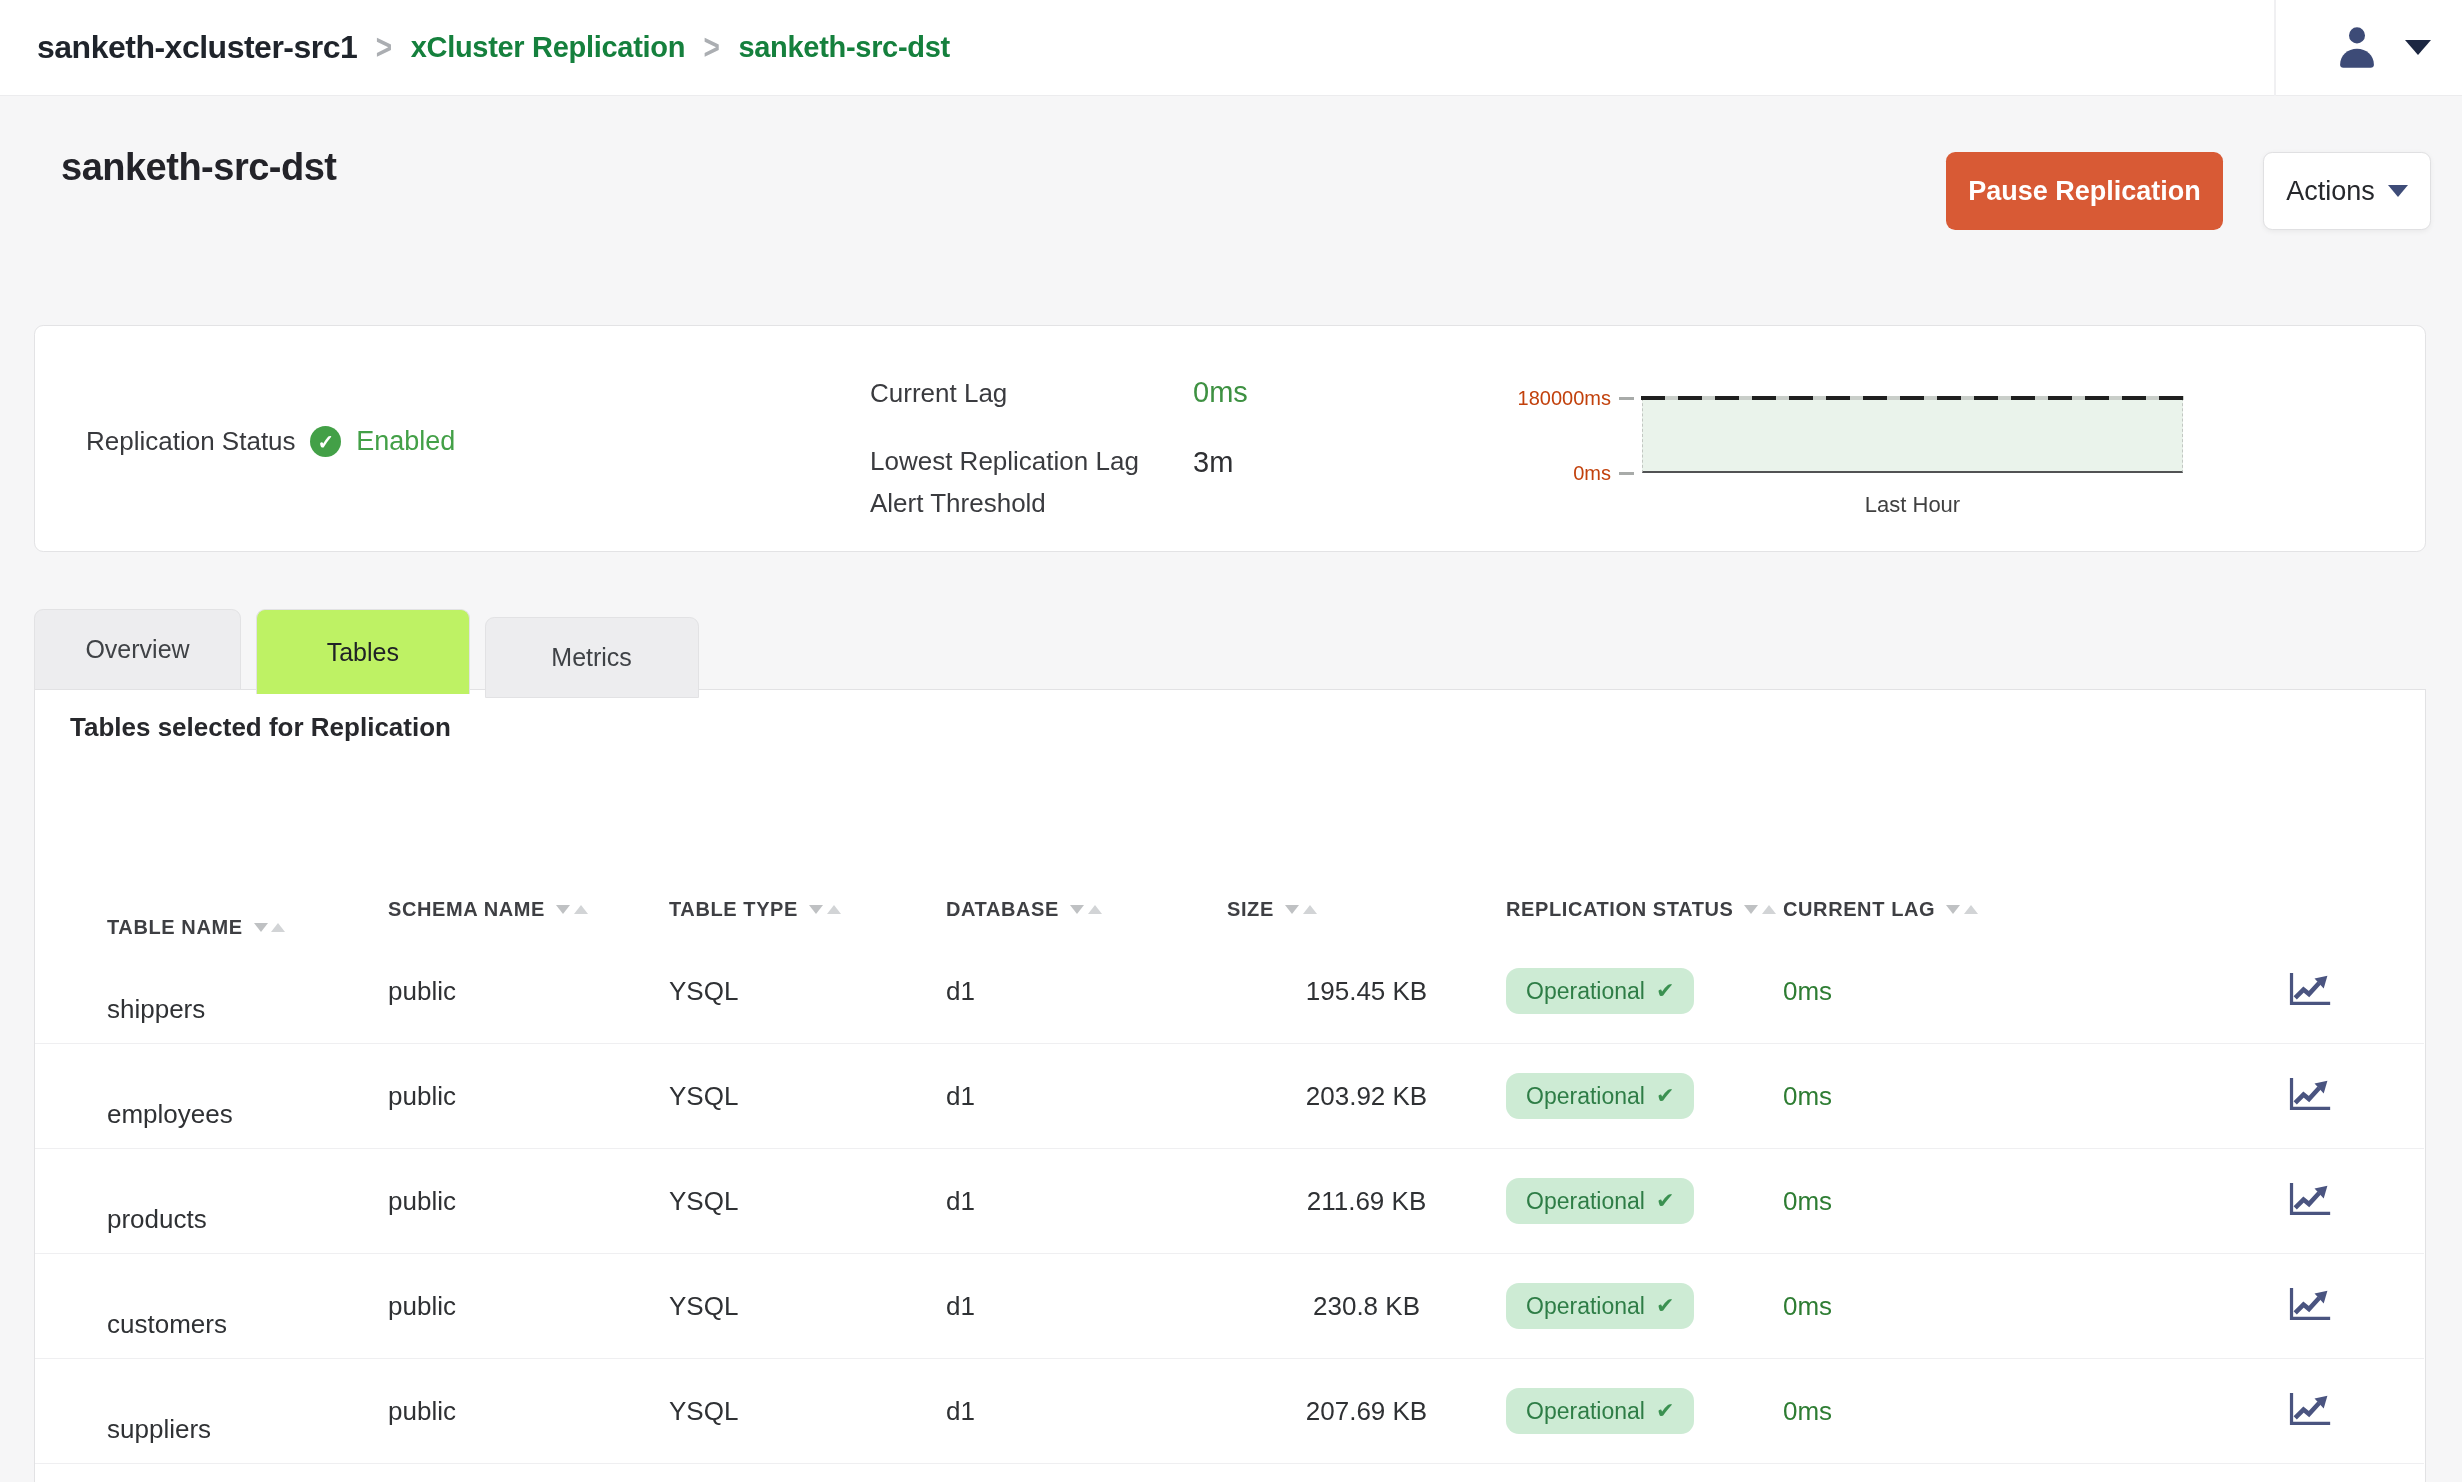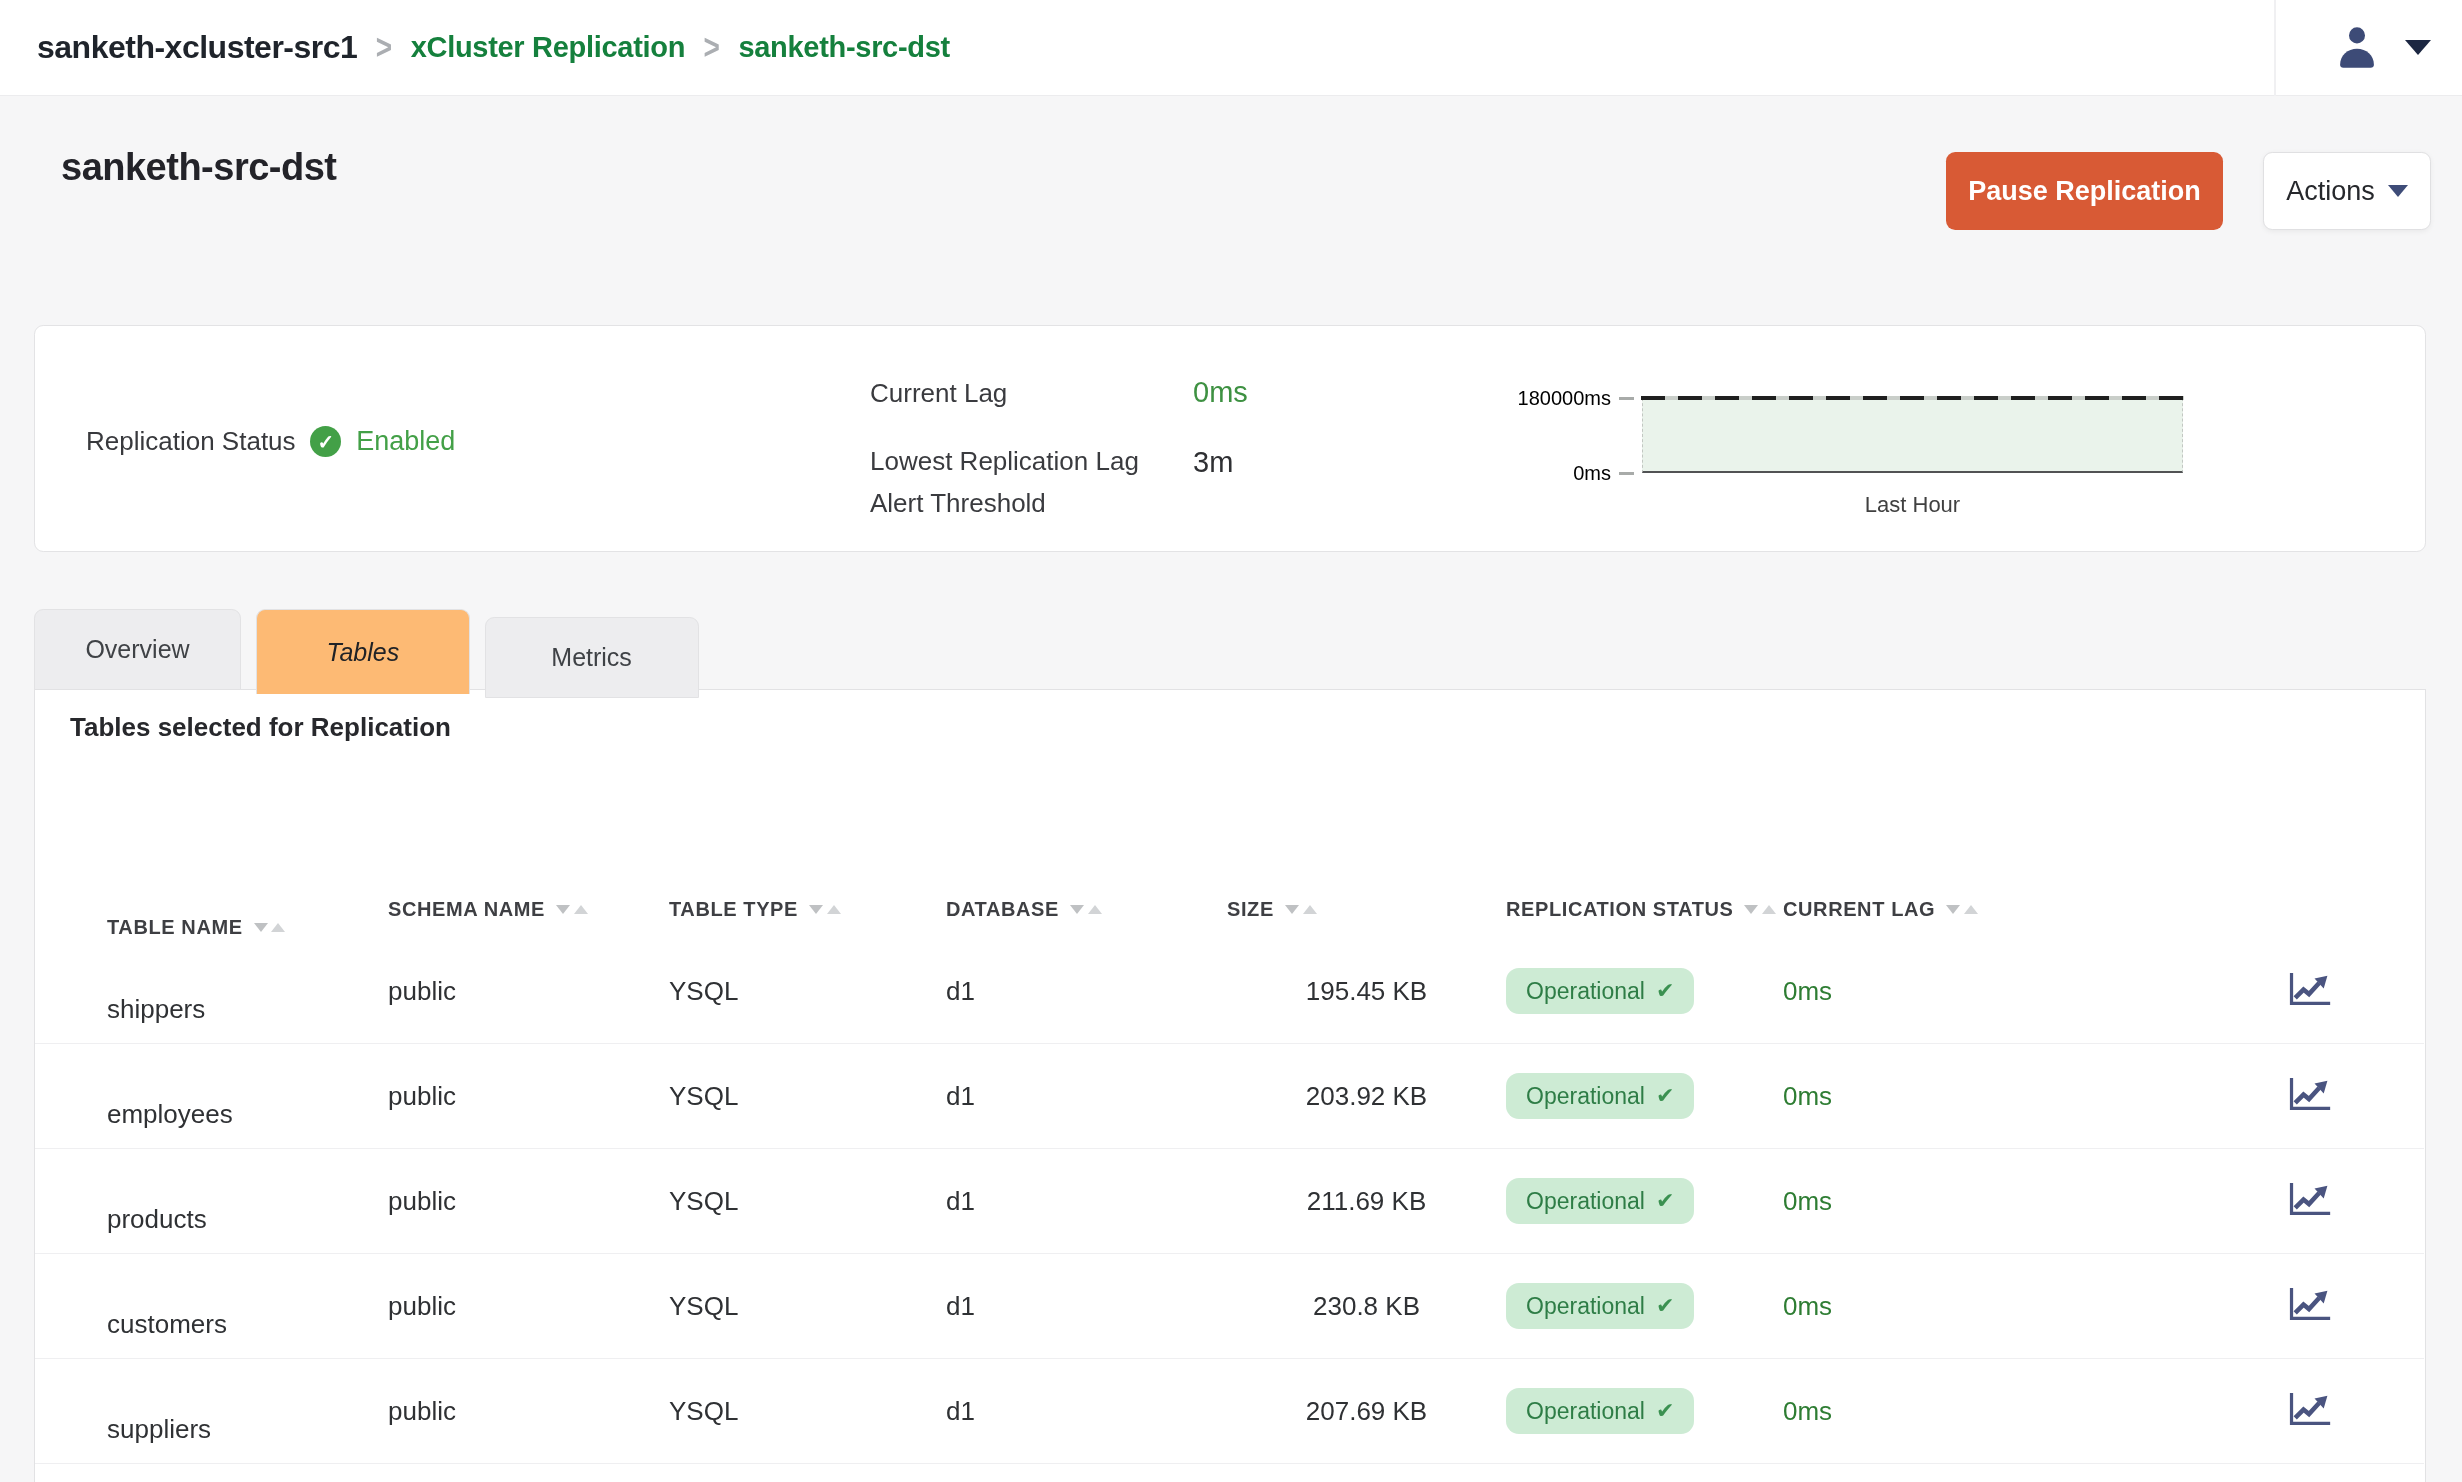--- a/index.html
+++ b/index.html
@@ -54,21 +54,21 @@
     width:31px; height:31px; border-radius:50%; background:#43A047; color:#FFFFFF;
     display:flex; align-items:center; justify-content:center; font-size:20px; font-weight:bold;
   }
   .rs-value{ font-size:27px; color:#43A047; }
 
   .lag-label{ position:absolute; left:835px; font-size:26px; color:#3A3B3F; }
   .lag-value{ position:absolute; left:1158px; font-size:29px; }
   .lag-value.green{ color:#3E9142; }
   .lag-value.dark{ color:#2F3033; }
 
-  .lagchart-ylabel{ position:absolute; width:138px; left:1438px; text-align:right; font-size:20px; color:#000000; }
+  .lagchart-ylabel{ position:absolute; width:138px; left:1438px; text-align:right; font-size:20px; color:#c2410c; }
   .lagchart-tick{ position:absolute; width:14.8px; height:2.8px; background:#A8ABA9; left:1584px; }
   .lagchart-plot{
     position:absolute; left:1607px; top:72px; width:541px; height:75px;
     background:#EAF3EB;
     border-left:1.8px dashed #C2C7C2; border-right:1.8px dashed #C2C7C2;
     border-bottom:2.8px solid #515254;
   }
   .lag-threshold-line{
     position:absolute; top:-1.8px; left:-1.8px; right:-1.8px; height:3.7px;
     background:repeating-linear-gradient(90deg,#1F1F1F 0 24px, #C9CEC9 24px 37px);
@@ -78,21 +78,21 @@
   
   .tabs{ position:absolute; left:34px; top:609px; display:flex; gap:14.8px; z-index:3; }
   .tab{
     height:81px; border-radius:9.2px 9.2px 0 0; border:1.8px solid #E2E2E4;
     background:#EDEDEF; color:#3F4246; font-size:25px; font-family:"Liberation Sans",sans-serif;
     display:flex; align-items:center; justify-content:center; cursor:pointer;
   }
   .tab-overview{ width:207px; }
   .tab-tables{ width:214px; }
   .tab-metrics{ width:214px;margin-top:8px; }
-  .tab.active{ background:#fdba74; border-bottom:none; height:85px; color:#202226;font-style:italic; }
+  .tab.active{ background:#bef264; border-bottom:none; height:85px; color:#202226; }
 
   
   .panel{
     position:absolute; left:34px; top:689px; width:2392px; height:794px;
     background:#FFFFFF; border:1.8px solid #E2E2E4; border-bottom:none; z-index:2;
   }
   .panel-heading{ position:absolute; left:35px; top:22px; font-size:26px; color:#27282C; font-weight:bold; }
   .search-input{
     position:absolute; left:35px; top:89px; width:646px; height:63px;
     border:1.8px solid #DBDBDD; border-radius:14.8px; padding:0 26px;

